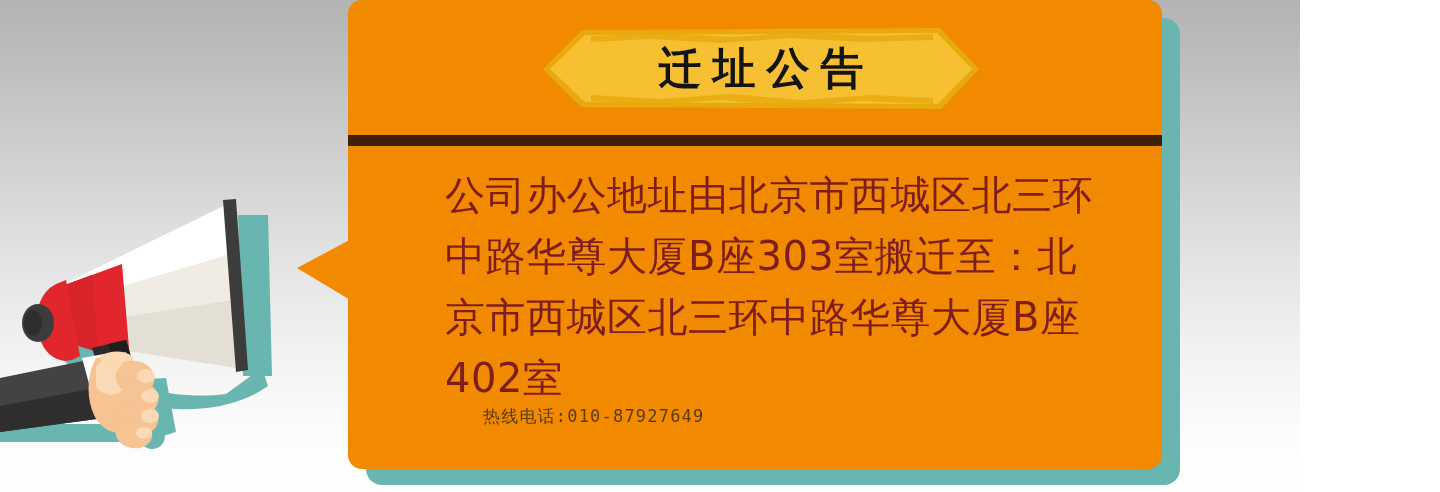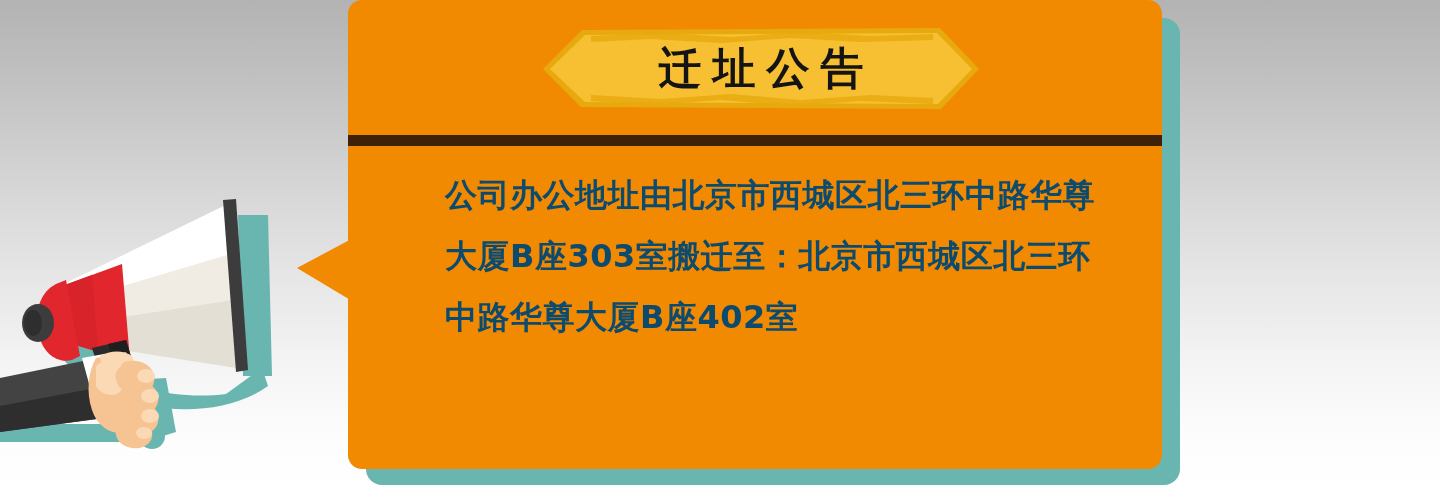--- a/index.html
+++ b/index.html
@@ -8,21 +8,21 @@
   }
   body {
     width: 1440px;
     height: 492px;
     overflow: hidden;
     font-family: "Liberation Sans", sans-serif;
   }
 
   #stage {
     position: relative;
-    width: 1440px;
+    width: 1300px;
     height: 492px;
     background: linear-gradient(to bottom, #b3b3b3 0%, #bfbfbf 14%, #d2d2d2 34%, #e6e6e6 56%, #f4f4f4 74%, #fdfdfd 90%, #ffffff 100%);
     overflow: hidden;
   }
 
   
   .illustration {
     position: absolute;
     left: 0px;
     top: 180px;
@@ -106,26 +106,25 @@
     font-family: "DejaVu Sans", "Liberation Sans", sans-serif;
     white-space: nowrap;
   }
 
   
   .body-text {
     position: absolute;
     left: 97px;
     top: 165px;
     width: 660px;
-    color: #0c4a6e;
-    font-size: 32px;
+    color: #7f1d1d;
+    font-size: 40px;
     line-height: 61px;
     letter-spacing: 0.5px;
     font-family: "DejaVu Sans", "Liberation Sans", sans-serif;
-    font-weight: bold;
   }
 
   
   .footer {
     position: absolute;
     left: 0px;
     top: 405px;
     width: 814px;
     height: 34px;
   }
@@ -233,16 +232,17 @@
         <path d="M50 68 L120 72 L190 67 L260 73 L330 68 L392 71 L392 77 L320 74 L250 79 L180 73 L110 78 L50 74 Z" fill="#e8a90f" opacity="0.85"></path>
       </svg>
       <div class="banner-text">迁址公告</div>
     </div>
 
     <div class="divider"></div>
 
     <div class="body-text">公司办公地址由北京市西城区北三环中路华尊大厦B座303室搬迁至：北京市西城区北三环中路华尊大厦B座402室</div>
 
     <div class="footer">
+      <div class="contact contact-phone">热线电话:010-87927649</div>
     </div>
 
   </div>
 </div>
 
 </body></html>

